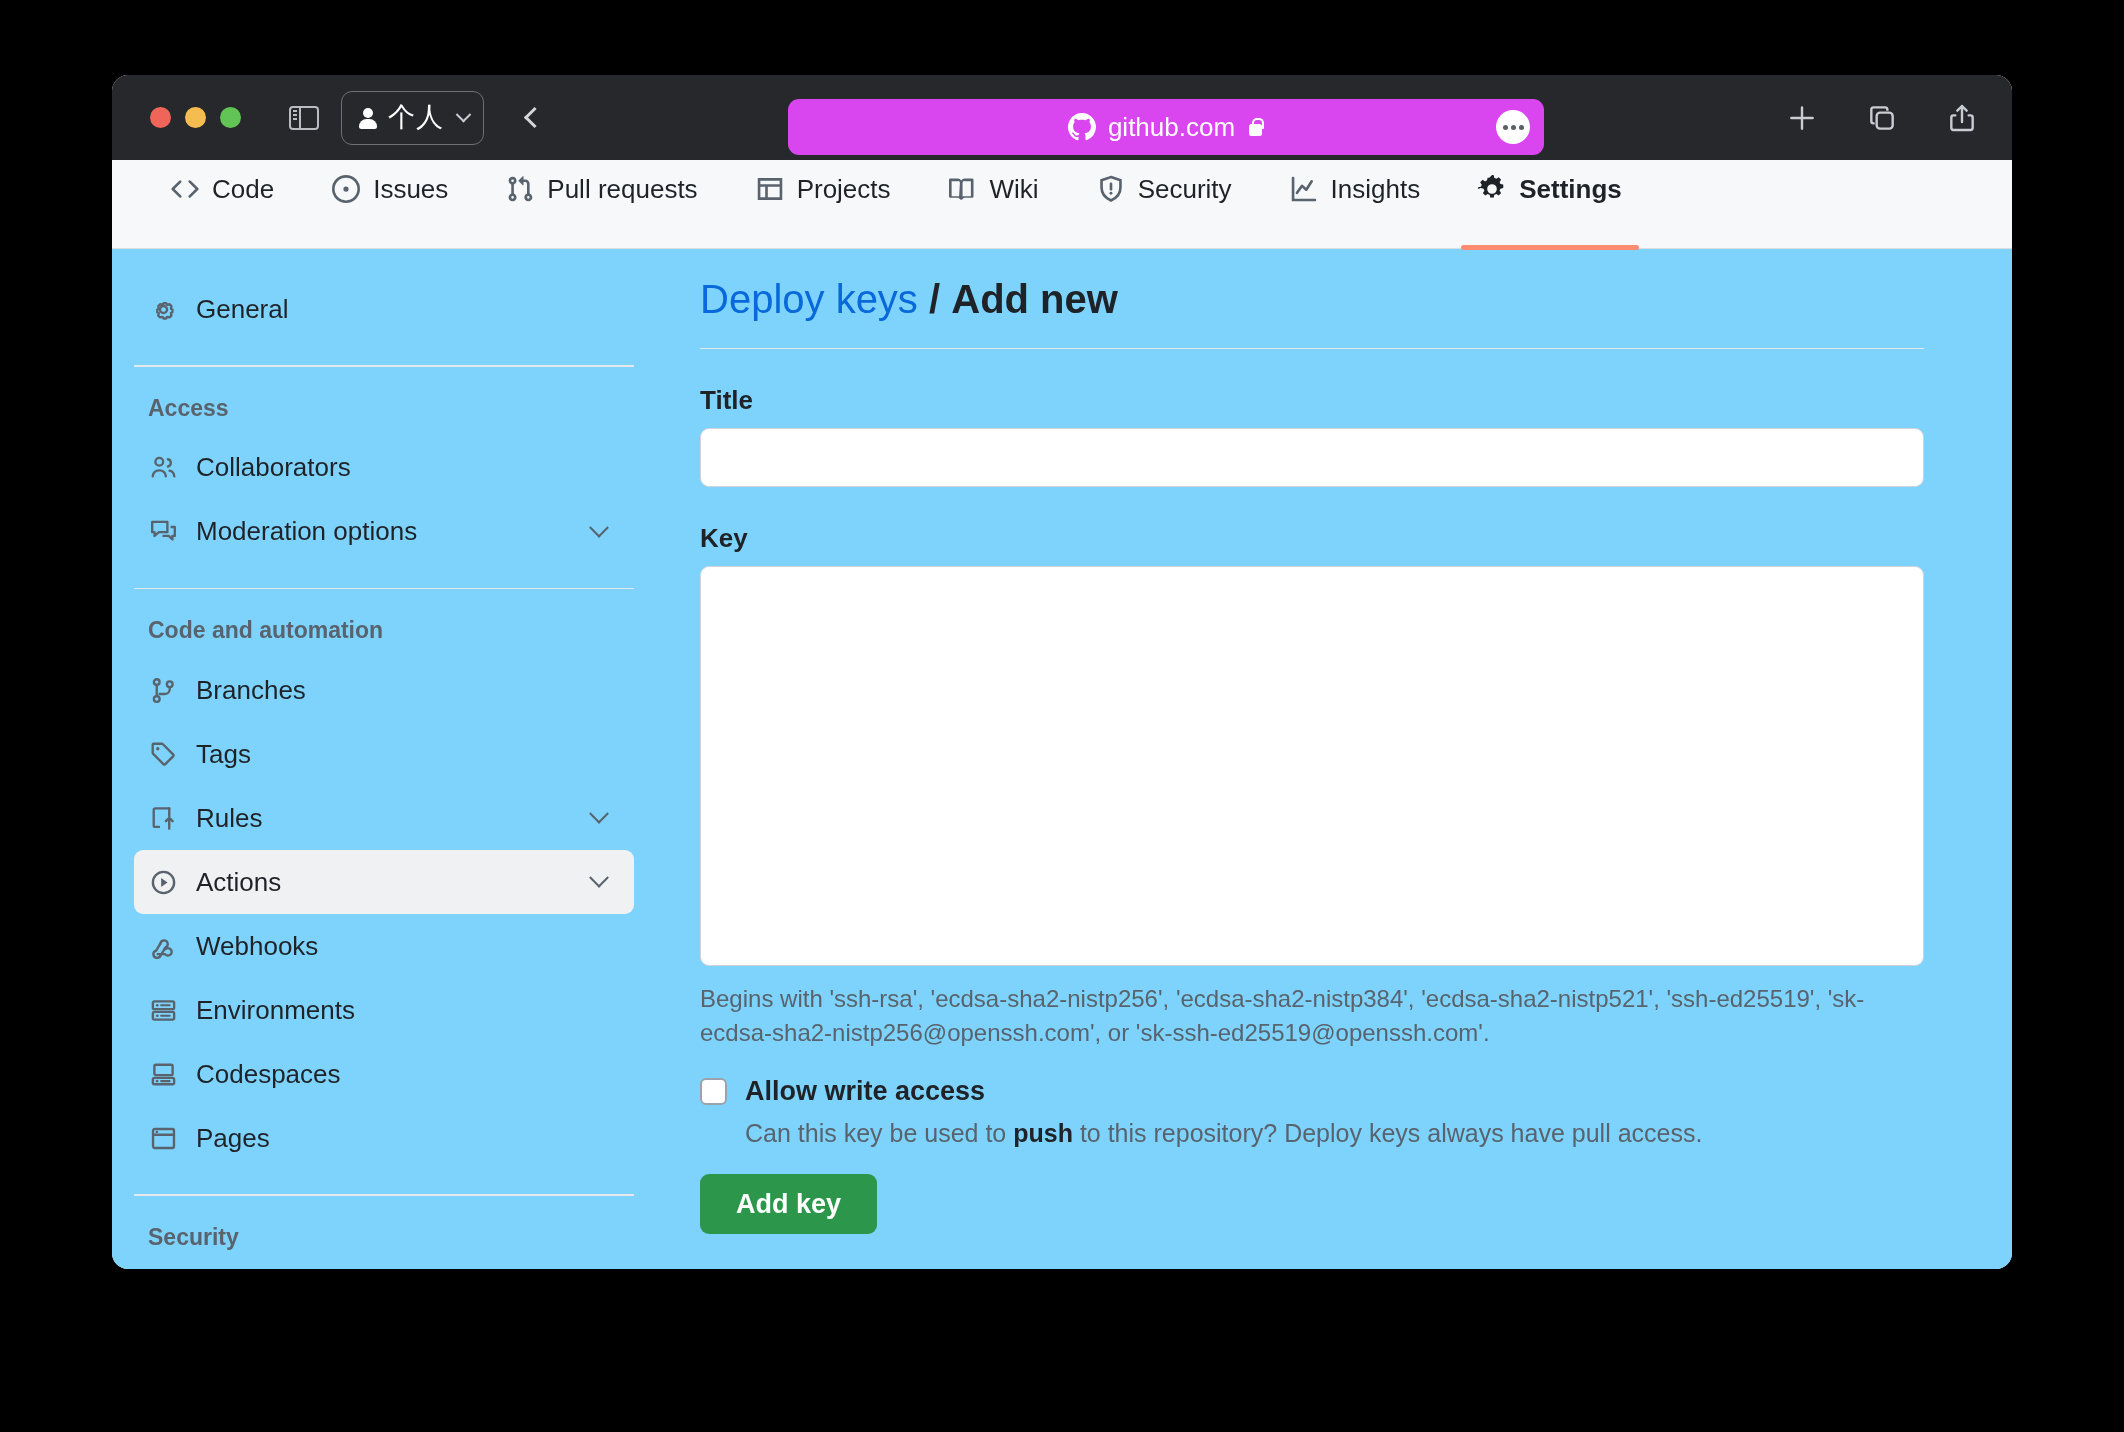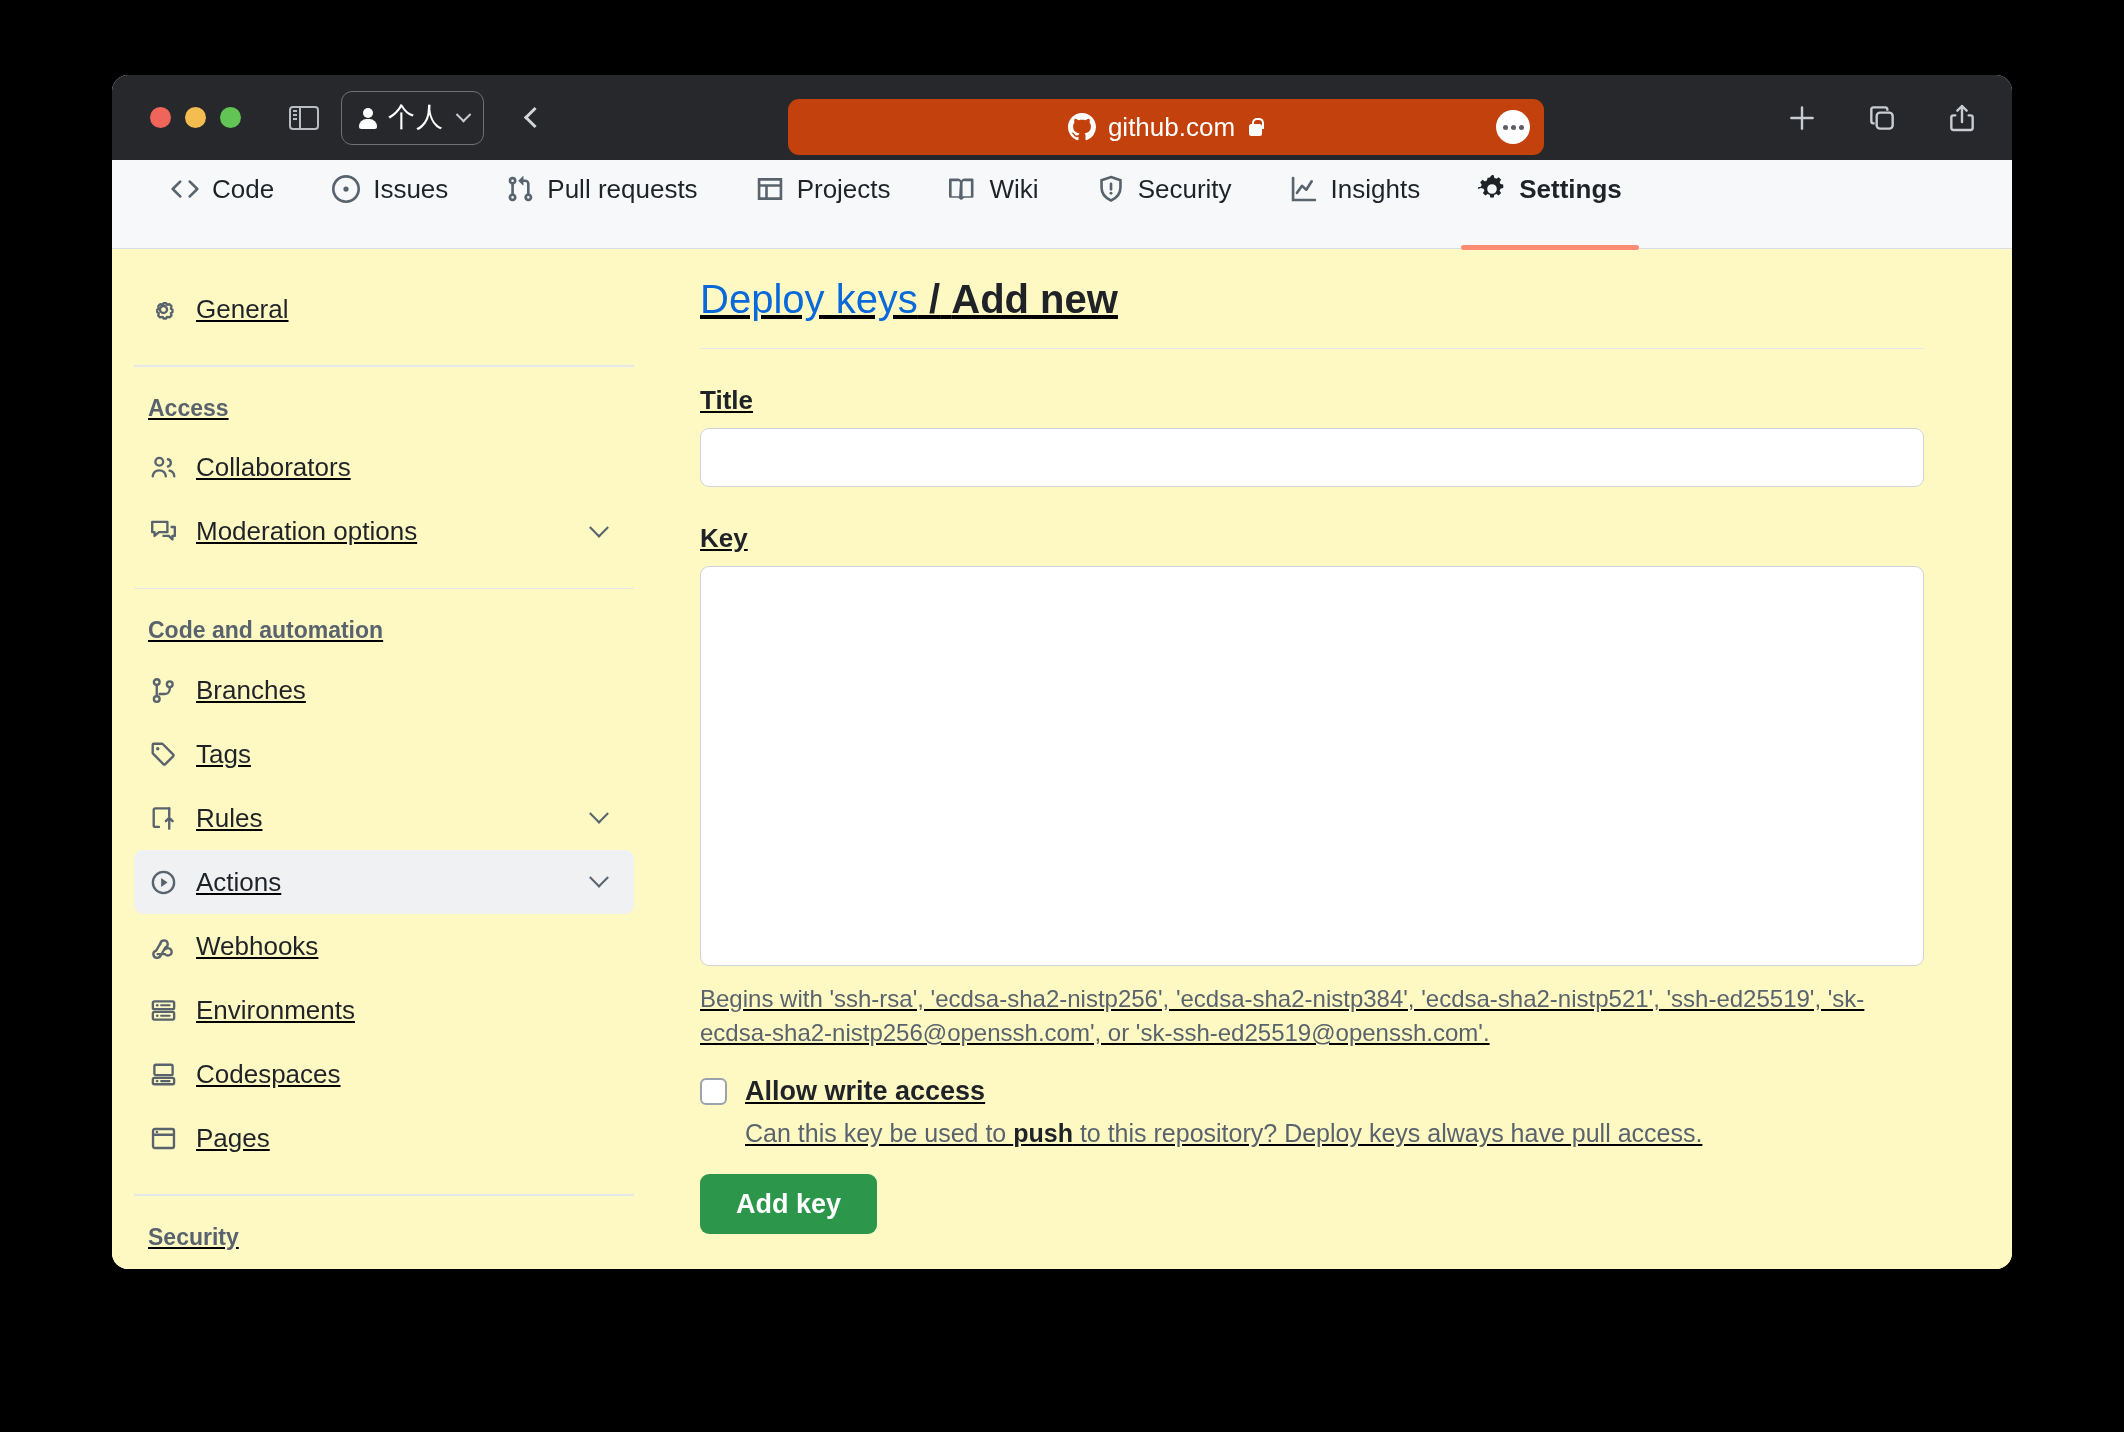--- a/index.html
+++ b/index.html
@@ -76,21 +76,21 @@
     transform: rotate(45deg) translate(-2px,-2px); margin-left: 4px;
   }
 
   #back-btn { margin-left: 30px; width: 40px; height: 40px; display: flex; align-items: center; justify-content: center; }
   .chev-left { width: 15px; height: 15px; border-left: 3px solid #d4d7da; border-bottom: 3px solid #d4d7da; transform: rotate(45deg); }
 
   #urlbar {
     position: absolute;
     left: 676px; top: 24px;
     width: 756px; height: 56px;
-    background: #c2410c;
+    background: #d946ef;
     border-radius: 11px;
     display: flex; align-items: center; justify-content: center;
     gap: 12px;
   }
   #url-text { color: #ffffff; font-size: 26px; }
   .gh-mark { width: 28px; height: 28px; }
   .lock {
     width: 17px; height: 20px; position: relative;
   }
   .lock:before {
@@ -132,21 +132,21 @@
   }
   .nav-tab .nav-label { padding-bottom: 30px; }
   .nav-tab .nav-ico { padding-bottom: 30px; display: flex; align-items: center; }
   .nav-tab.selected .nav-label { font-weight: bold; }
   .nav-tab.selected:after {
     content: ""; position: absolute; left: 0; right: 0; bottom: -1.5px;
     height: 5px; background: #fd8c73; border-radius: 3px;
   }
 
   
-  #content { display: flex; height: calc(1205px - 85px - 89px); background: #fef9c3; text-decoration: underline; }
+  #content { display: flex; height: calc(1205px - 85px - 89px); background: #7dd3fc; }
 
   
   #sidebar {
     width: 544px;
     padding: 28px 0 0 0;
     flex: none;
   }
   .side-group { padding: 0 22px; }
   .side-item {
     display: flex; align-items: center; gap: 18px;

